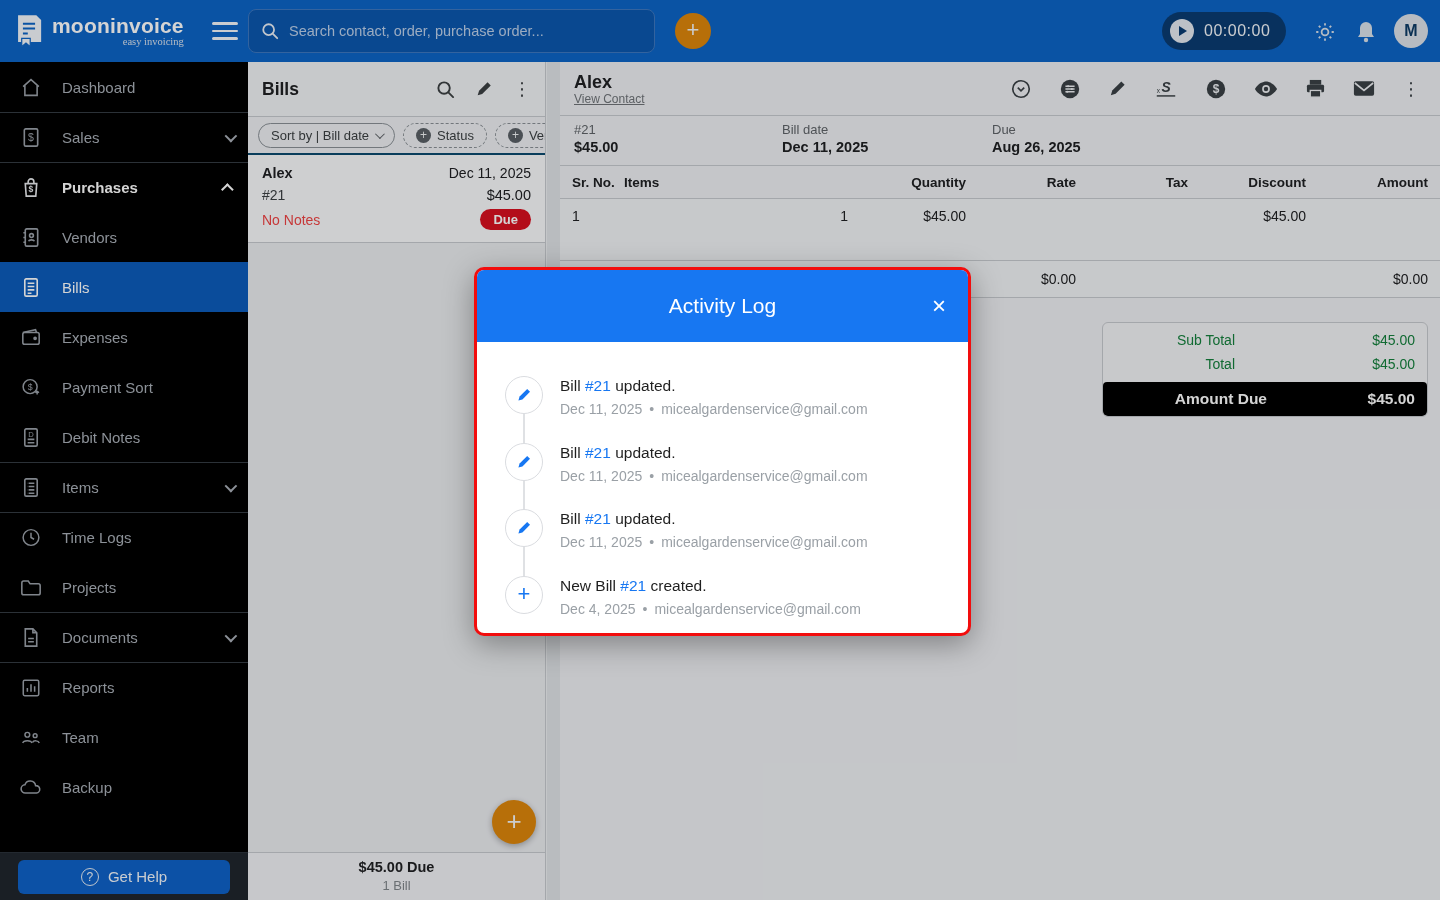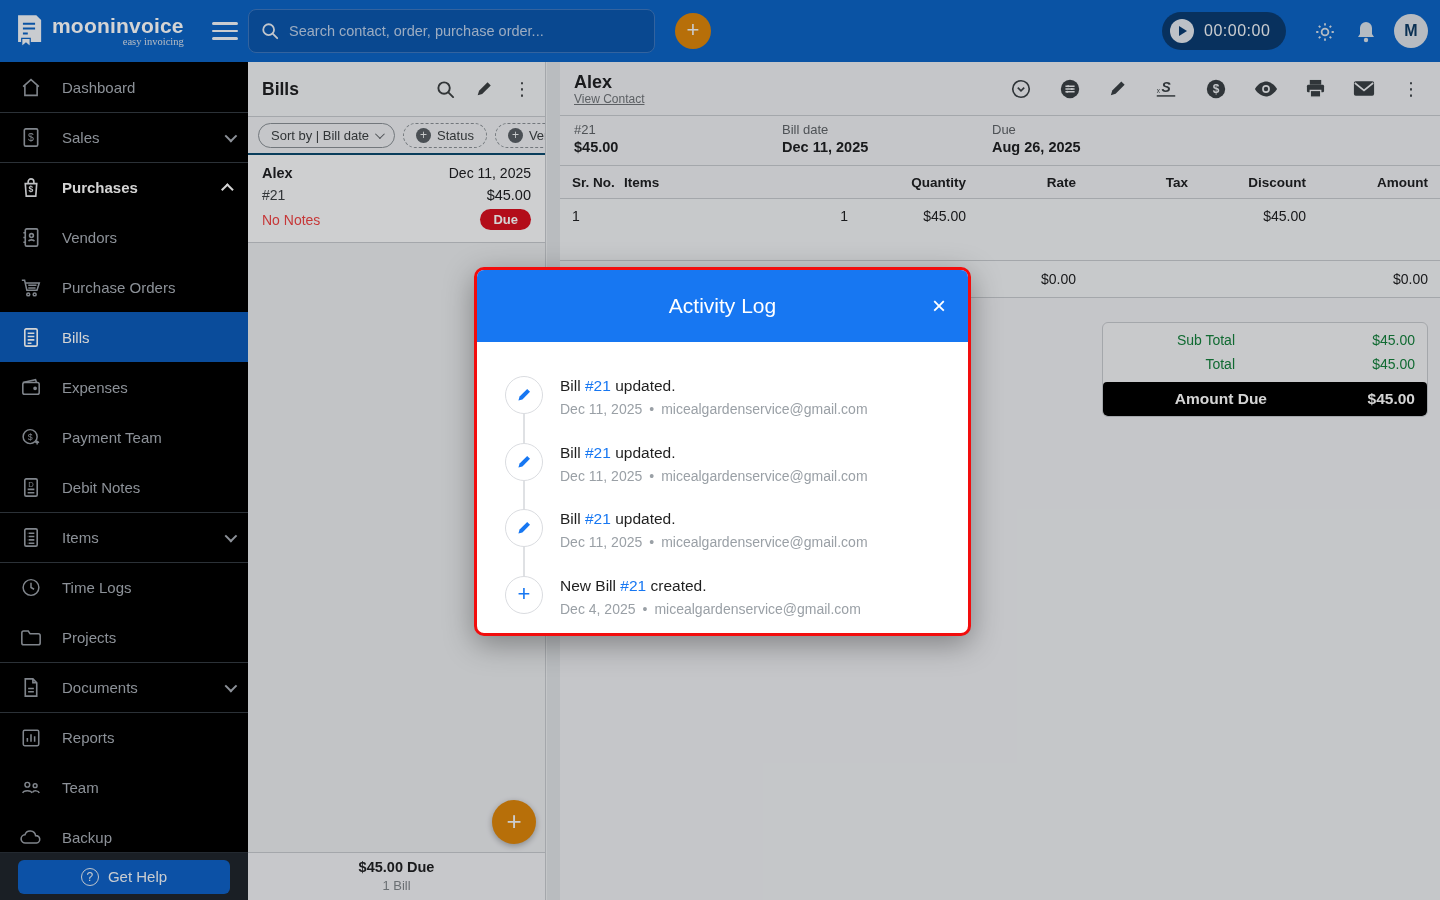--- a/index.html
+++ b/index.html
@@ -193,29 +193,20 @@
     <div class="nav-item">
       <svg class="nico" width="20" height="21" viewBox="0 0 20 22" fill="none" stroke="currentColor" stroke-width="1.7">
           <rect x="4" y="2" width="13" height="18" rx="1.5"></rect>
           <path d="M4 6h-2M4 11h-2M4 16h-2"></path>
           <circle cx="10.5" cy="9" r="2"></circle>
           <path d="M7.5 15c.5-2 5.5-2 6 0"></path>
         </svg>
       <span>Vendors</span>
     </div>
 
-    <div class="nav-item">
-      <svg class="nico" width="22" height="21" viewBox="0 0 24 22" fill="none" stroke="currentColor" stroke-width="1.7">
-          <path d="M2 3h3l2.5 11h11L21 6H6"></path>
-          <circle cx="9" cy="18.5" r="1.6"></circle>
-          <circle cx="16" cy="18.5" r="1.6"></circle>
-          <path d="M9 8.5h9M9 11.5h8"></path>
-        </svg>
-      <span>Purchase Orders</span>
-    </div>
 
     <div class="nav-item active">
       <svg class="nico" width="19" height="21" viewBox="0 0 20 22" fill="none" stroke="currentColor" stroke-width="1.7">
           <rect x="3.5" y="2" width="13" height="18" rx="1.5"></rect>
           <path d="M6.5 6.5h7M6.5 10h7M6.5 13.5h7M6.5 17h4"></path>
         </svg>
       <span>Bills</span>
     </div>
 
     <div class="nav-item">
@@ -226,21 +217,21 @@
         </svg>
       <span>Expenses</span>
     </div>
 
     <div class="nav-item">
       <svg class="nico" width="21" height="21" viewBox="0 0 24 24" fill="none" stroke="currentColor" stroke-width="1.7">
           <circle cx="11" cy="11" r="8"></circle>
           <text x="11" y="15" font-size="10" fill="currentColor" stroke="none" text-anchor="middle">$</text>
           <path d="M19 20v-4m0 0l-2 2m2-2l2 2"></path>
         </svg>
-      <span>Payment Team</span>
+      <span>Payment Sort</span>
     </div>
 
     <div class="nav-item">
       <svg class="nico" width="19" height="21" viewBox="0 0 20 22" fill="none" stroke="currentColor" stroke-width="1.7">
           <rect x="3.5" y="2" width="13" height="18" rx="1.5"></rect>
           <text x="10" y="10" font-size="8" fill="currentColor" stroke="none" text-anchor="middle">D</text>
           <path d="M6.5 13h7M6.5 16.5h7"></path>
         </svg>
       <span>Debit Notes</span>
     </div>

